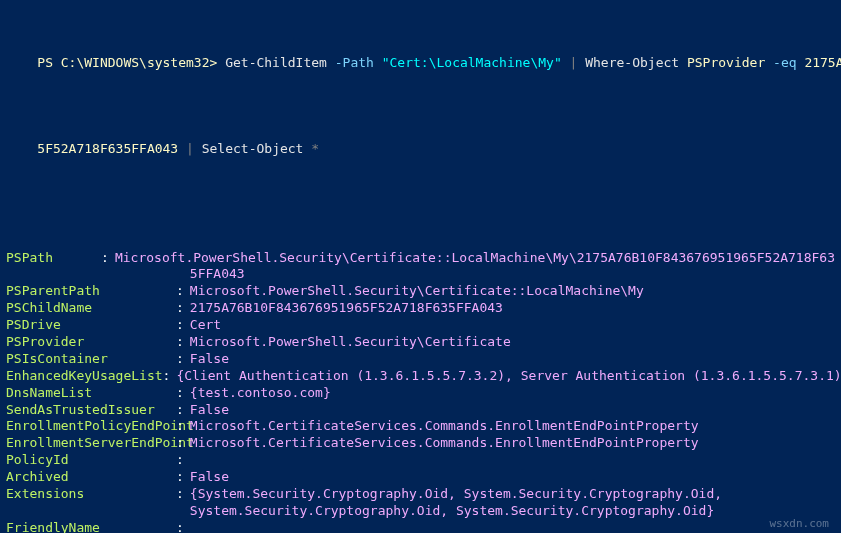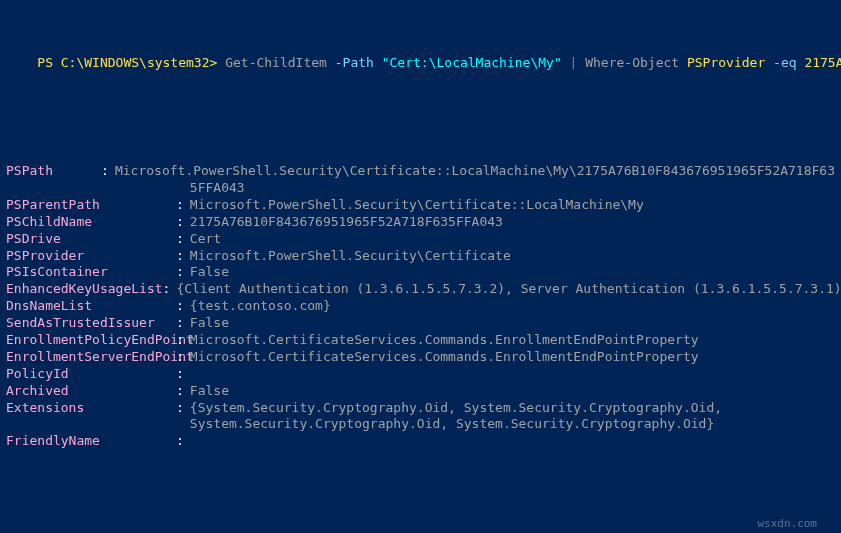--- a/index.html
+++ b/index.html
@@ -1,34 +1,37 @@
 <!DOCTYPE html>
 <html><head>
 <meta charset="utf-8">
 <style>
   html,body{margin:0;padding:0;background:#012456;color:#fff;font-family:Consolas,"Lucida Console",monospace;font-size:13px;line-height:1.3}
   .terminal{padding:4px 6px;white-space:pre;overflow:hidden}
   .prompt-line{margin-bottom:2px}
-  .ps-prompt{color:#fde047}
-  .cmdlet{color:#a3a3a3}
+  .ps-prompt{color:#fef9c3}
+  .cmdlet{color:#e5e5e5}
   .param{color:#7dd3fc}
   .string{color:#00ffff}
   .pipe{color:#808080}
   .star{color:#808080}
   .output{margin-top:22px}
   .row{display:flex}
-  .key{display:inline-block;width:170px;color:#f9a8d4}
+  .key{display:inline-block;width:170px;color:#bef264}
   .sep{color:#fff;margin-right:6px}
-  .val{color:#a3a3a3;flex:1}
-  .watermark{position:fixed;right:24px;bottom:2px;color:rgba(255,255,255,.35);font-size:11px}
+  .val{color:#f0abfc;flex:1}
+  .watermark{position:fixed;right:12px;bottom:2px;color:rgba(255,255,255,.35);font-size:11px}
 </style>
 </head>
 <body>
 
 <div class="terminal">
   <div class="prompt-line">
     <span class="ps-prompt">PS C:\WINDOWS\system32&gt; </span><span class="cmdlet">Get-ChildItem</span> <span class="param">-Path</span> <span class="string">"Cert:\LocalMachine\My"</span> <span class="pipe">|</span> <span class="cmdlet">Where-Object</span> <span class="ps-prompt">PSProvider</span> <span class="param">-eq</span> <span class="ps-prompt">2175A76B10F84367695196</span>
   </div>
+  <div class="prompt-line">
+    <span class="ps-prompt">5F52A718F635FFA043 </span><span class="pipe">|</span> <span class="cmdlet">Select-Object</span> <span class="star">*</span>
+  </div>
 
   <div class="output" id="output"><div class="row"><span class="key">PSPath</span><span class="sep">:</span><span class="val">Microsoft.PowerShell.Security\Certificate::LocalMachine\My\2175A76B10F843676951965F52A718F63</span></div><div class="row"><span class="key"></span><span class="sep" style="visibility: hidden;"> </span><span class="val">5FFA043</span></div><div class="row"><span class="key">PSParentPath</span><span class="sep">:</span><span class="val">Microsoft.PowerShell.Security\Certificate::LocalMachine\My</span></div><div class="row"><span class="key">PSChildName</span><span class="sep">:</span><span class="val">2175A76B10F843676951965F52A718F635FFA043</span></div><div class="row"><span class="key">PSDrive</span><span class="sep">:</span><span class="val">Cert</span></div><div class="row"><span class="key">PSProvider</span><span class="sep">:</span><span class="val">Microsoft.PowerShell.Security\Certificate</span></div><div class="row"><span class="key">PSIsContainer</span><span class="sep">:</span><span class="val">False</span></div><div class="row"><span class="key">EnhancedKeyUsageList</span><span class="sep">:</span><span class="val">{Client Authentication (1.3.6.1.5.5.7.3.2), Server Authentication (1.3.6.1.5.5.7.3.1)}</span></div><div class="row"><span class="key">DnsNameList</span><span class="sep">:</span><span class="val">{test.contoso.com}</span></div><div class="row"><span class="key">SendAsTrustedIssuer</span><span class="sep">:</span><span class="val">False</span></div><div class="row"><span class="key">EnrollmentPolicyEndPoint</span><span class="sep">:</span><span class="val">Microsoft.CertificateServices.Commands.EnrollmentEndPointProperty</span></div><div class="row"><span class="key">EnrollmentServerEndPoint</span><span class="sep">:</span><span class="val">Microsoft.CertificateServices.Commands.EnrollmentEndPointProperty</span></div><div class="row"><span class="key">PolicyId</span><span class="sep">:</span><span class="val"></span></div><div class="row"><span class="key">Archived</span><span class="sep">:</span><span class="val">False</span></div><div class="row"><span class="key">Extensions</span><span class="sep">:</span><span class="val">{System.Security.Cryptography.Oid, System.Security.Cryptography.Oid,</span></div><div class="row"><span class="key"></span><span class="sep" style="visibility: hidden;"> </span><span class="val">System.Security.Cryptography.Oid, System.Security.Cryptography.Oid}</span></div><div class="row"><span class="key">FriendlyName</span><span class="sep">:</span><span class="val"></span></div></div>
 </div>
 
 <div class="watermark">wsxdn.com</div>
 
 </body></html>

